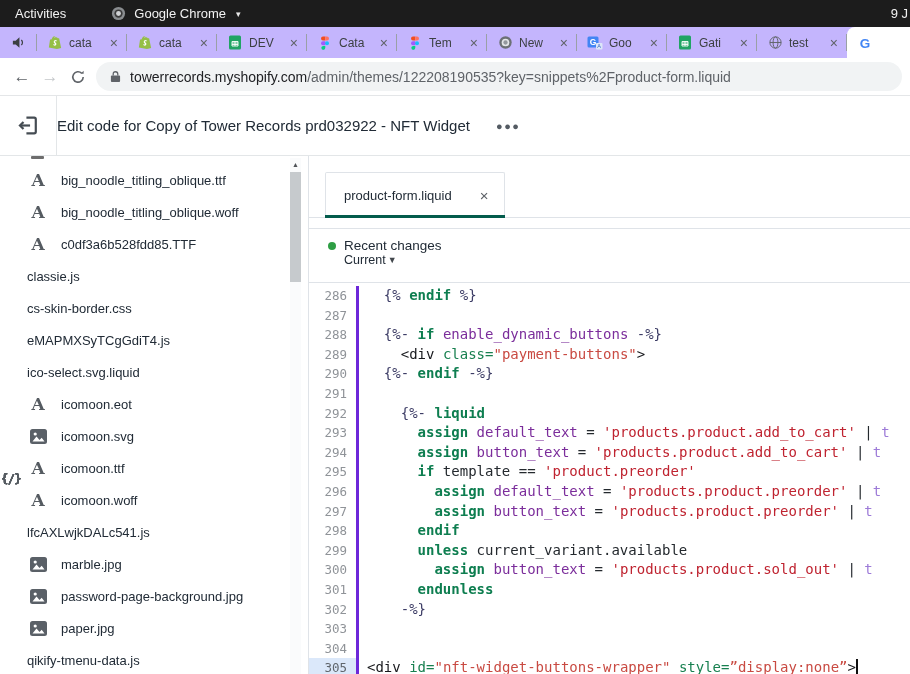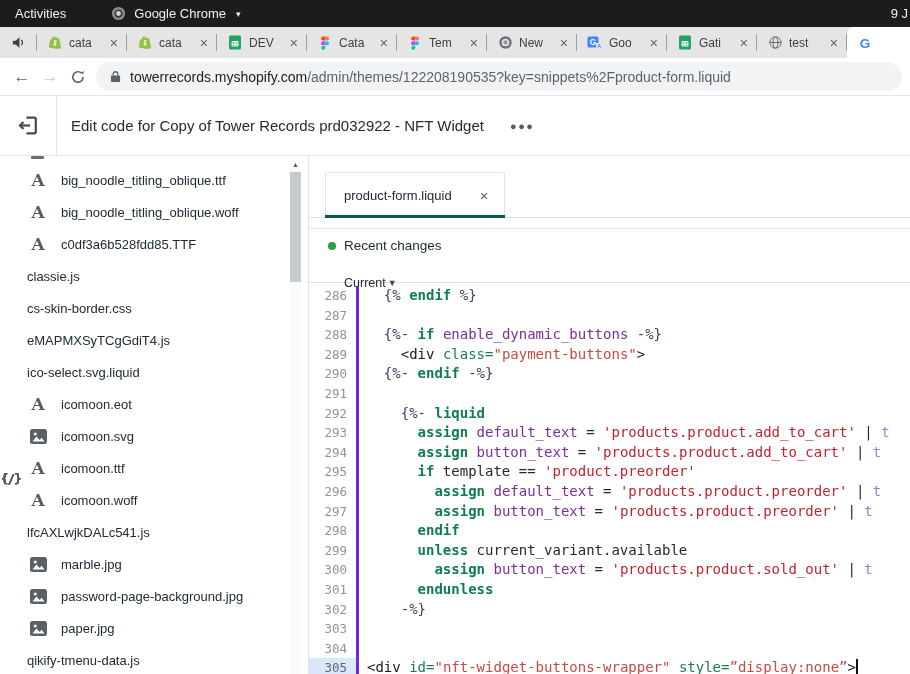--- a/index.html
+++ b/index.html
@@ -7,21 +7,21 @@
 
   
   #system-bar{position:absolute;top:0;left:0;right:0;height:27px;background:#1c1c1c;color:#f2f2f2;
     display:flex;align-items:center;font-size:13px;}
   .activities{padding:0 15px;cursor:default;}
   .chrome-menu{display:flex;align-items:center;gap:8px;margin-left:30px;}
   .chrome-menu .caret{font-size:9px;margin-left:2px;color:#e8e8e8;}
   .clock{margin-left:auto;margin-right:2px;white-space:nowrap;}
 
   
-  #browser-tabs{position:absolute;top:27px;left:0;right:0;height:31px;background:#e5e5e5;
+  #browser-tabs{position:absolute;top:27px;left:0;right:0;height:31px;background:#c4b5fd;
     display:flex;align-items:stretch;overflow:hidden;justify-content:space-between;}
   .audio-btn{width:36px;display:flex;align-items:center;justify-content:center;flex:0 0 auto;}
   .tab-sep{width:1px;height:17px;background:#9aa0a6;align-self:center;flex:0 0 auto;}
   .tab{width:89px;flex:0 0 auto;display:flex;align-items:center;gap:6px;padding:0 7px 0 10px;box-sizing:border-box;}
   .tab .favicon{width:16px;height:16px;flex:0 0 auto;display:flex;align-items:center;justify-content:center;}
   .tab .label{flex:1;font-size:12px;color:#3c4043;white-space:nowrap;overflow:hidden;}
   .tab .close{color:#5f6368;font-size:14px;line-height:1;padding:0 1px;}
   .tab.active{background:#fff;border-radius:8px 8px 0 0;}
 
   
@@ -32,21 +32,21 @@
   .omnibox{flex:1;height:29px;margin:0 8px 0 4px;background:#f1f3f4;border-radius:15px;
     display:flex;align-items:center;gap:9px;padding:0 14px;overflow:hidden;}
   .url{font-size:14px;white-space:nowrap;}
   .url .domain{color:#202124;}
   .url .path{color:#5f6368;}
 
   
   #page-header{position:absolute;top:96px;left:0;right:0;height:60px;background:#fff;
     border-bottom:1px solid #e3e6e8;display:flex;align-items:center;box-sizing:border-box;}
   .exit-zone{width:56px;height:100%;border-right:1px solid #e3e6e8;display:flex;align-items:center;justify-content:center;flex:0 0 auto;}
-  .header-title{margin-left:14px;font-size:15px;color:#212b36;}
+  .header-title{font-size:15px;color:#212b36;}
   .header-menu{margin-left:26px;color:#545b63;font-size:11px;font-weight:bold;letter-spacing:1.5px;}
 
   
   #sidebar{position:absolute;top:156px;left:0;width:308px;bottom:0;background:#fff;overflow:hidden;}
   .clipped-frag{position:absolute;top:0;left:31px;width:13px;height:3px;background:#6d6d6d;border-radius:1px;}
   #file-list{padding-top:8px;}
   .file-row{height:32px;display:flex;align-items:center;padding-left:27px;gap:12px;}
   .fi{width:22px;flex:0 0 auto;display:flex;align-items:center;justify-content:center;color:#555b61;}
   .fi.font{font-family:"DejaVu Serif",serif;font-weight:bold;font-size:17px;line-height:1;}
   .fi.code{font-size:12px;font-weight:bold;letter-spacing:-0.5px;}
@@ -62,21 +62,21 @@
     padding:0 16px 0 18px;border:1px solid #dfe3e8;border-bottom:none;border-radius:2px 2px 0 0;background:#fff;}
   .etab .label{font-size:13px;color:#212b36;}
   .etab .close{font-size:15px;color:#5c6066;line-height:1;}
   .etab::after{content:"";position:absolute;left:-1px;right:-1px;bottom:0;height:3px;background:#045c4c;}
 
   .recent-box{margin-top:10px;border-top:1px solid #dfe3e8;border-bottom:1px solid #dfe3e8;
     height:55px;box-sizing:border-box;padding:9px 0 8px 19px;}
   .rc-row1{display:flex;align-items:center;gap:8px;}
   .rc-dot{width:8px;height:8px;border-radius:50%;background:#2e9e44;flex:0 0 auto;}
   .rc-label{font-size:13.5px;color:#212b36;}
-  .rc-row2{margin-top:23px;margin-left:16px;display:flex;align-items:center;gap:2px;}
+  .rc-row2{margin-top:0;margin-left:16px;display:flex;align-items:center;gap:2px;}
   .rc-version{font-size:12.5px;color:#212b36;}
   .rc-caret{font-size:9px;color:#42474c;}
 
   .code{position:absolute;top:127px;left:0;right:0;bottom:0;overflow:hidden;
     font-family:"DejaVu Sans Mono",monospace;font-size:14px;line-height:19.6px;padding-top:3px;}
   .crow{display:flex;}
   .gut{flex:0 0 50px;text-align:right;padding-right:9px;box-sizing:border-box;color:#8f9398;
     font-size:12.5px;border-right:3px solid #6d28d9;}
   .cl{flex:1;padding-left:8px;white-space:pre;color:#24292e;min-height:19.6px;}
   .crow.active .gut{background:#dbe8fa;color:#60666c;}

